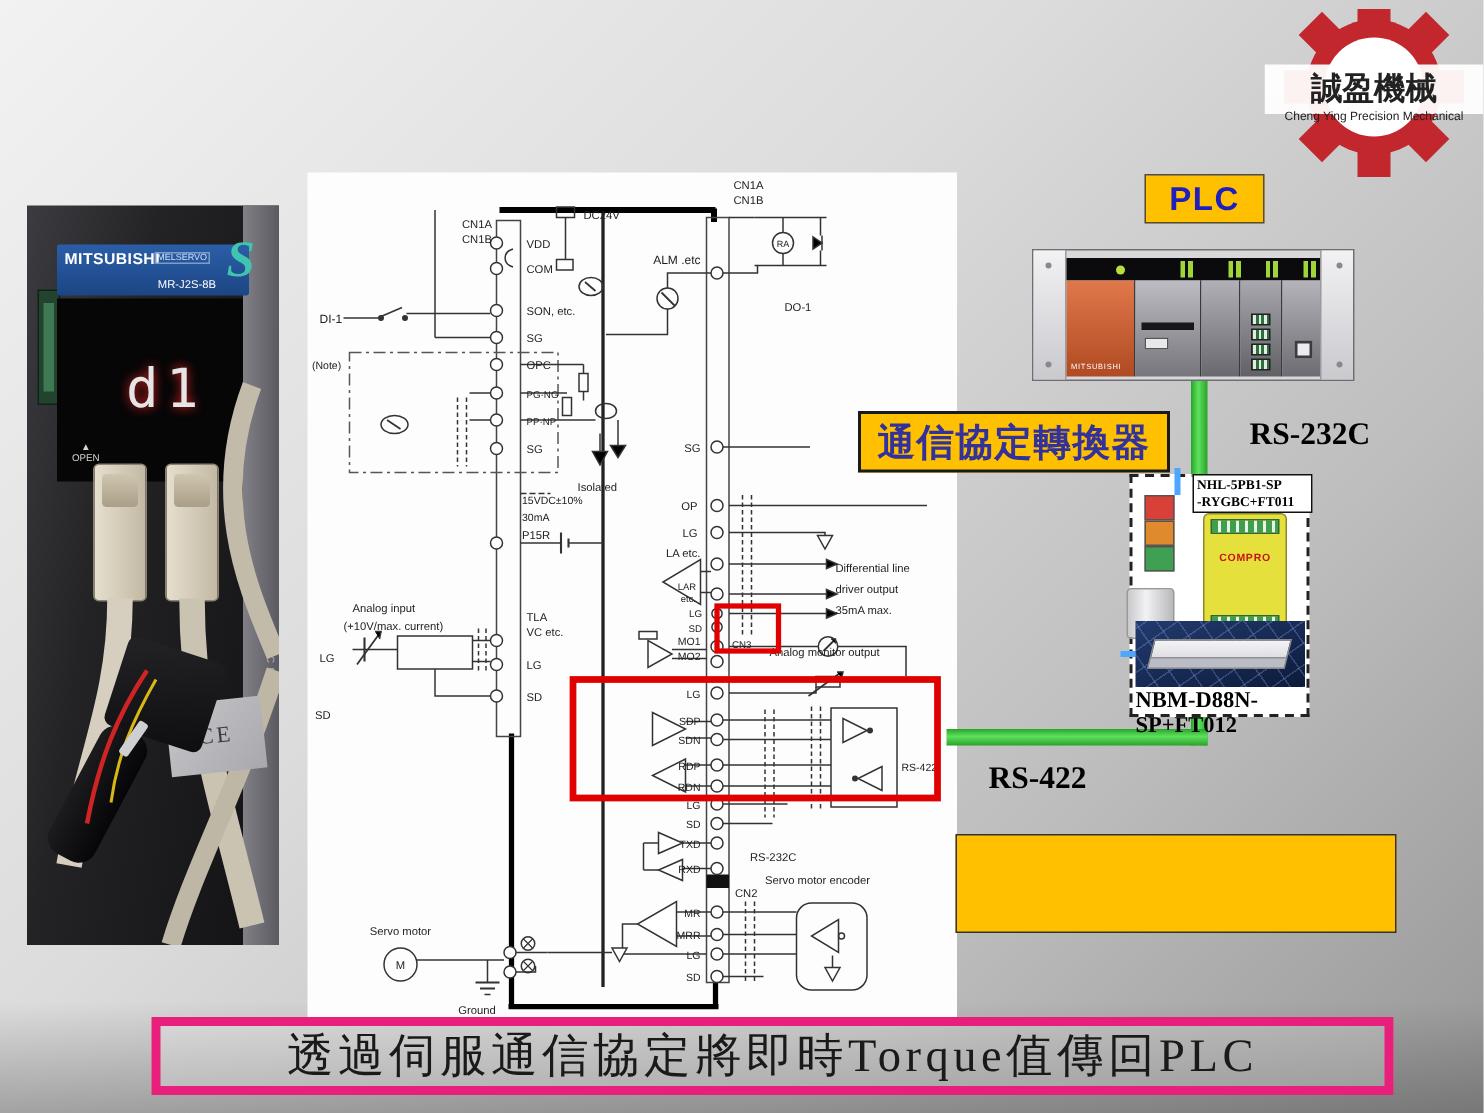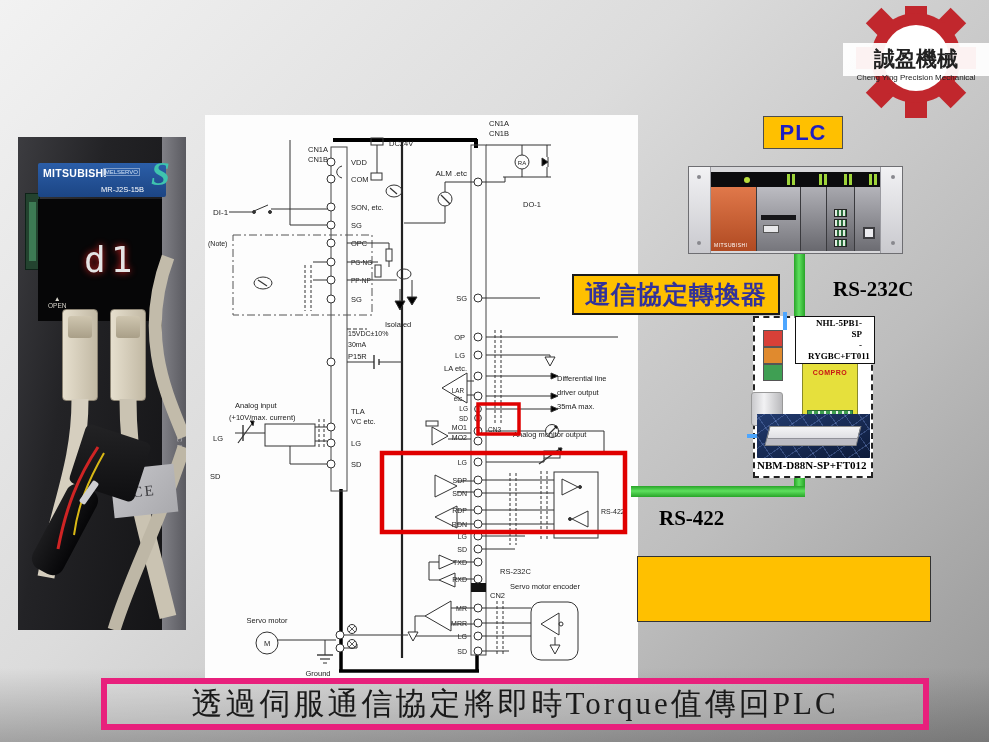--- a/index.html
+++ b/index.html
@@ -64,29 +64,29 @@
 
   
   #conv-box { left:753px; top:316px; width:120px; height:162px; border:2px dashed #222; background:#fff; }
   #tower { position:absolute; left:6px; top:12px; width:24px; height:62px; }
   .tw { position:absolute; left:2px; width:20px; height:17px; border:1px solid #555; }
   #tower-base { position:absolute; left:-4px; top:74px; width:32px; height:34px; background:linear-gradient(90deg,#c9c9cc,#f2f2f4 40%,#b9b9bc); border:1px solid #999; border-radius:3px; }
   #compro { position:absolute; left:47px; top:24px; width:56px; height:82px; background:#e6e03c; border:1px solid #8a8a2a; border-radius:4px; }
   .term-strip { position:absolute; left:4px; right:4px; height:10px; background:repeating-linear-gradient(90deg,#3f9f4f 0 4px,#e8f4e8 4px 6px); border:1px solid #2a6a36; }
   #compro .name { position:absolute; top:26px; width:100%; text-align:center; font-size:7px; font-weight:bold; color:#c81414; letter-spacing:.5px; }
   #nhl-label { position:absolute; left:40px; top:-2px; width:80px; background:#fff; border:1px solid #111;
-     font-family:"Liberation Serif", serif; font-weight:bold; font-size:9px; line-height:11px; text-align:right; padding:1px 12px; }
+     font-family:"Liberation Serif", serif; font-weight:bold; font-size:9px; line-height:11px; text-align:left; padding:1px 2px; }
   #nbm-photo { position:absolute; left:2px; top:96px; width:113px; height:44px;
      background:
        repeating-linear-gradient(55deg, rgba(130,160,230,.30) 0 1px, rgba(0,0,0,0) 1px 12px),
        repeating-linear-gradient(-35deg, rgba(130,160,230,.30) 0 1px, rgba(0,0,0,0) 1px 12px),
        linear-gradient(160deg,#223a6e,#0d1b3a); }
   #nbm-dev { position:absolute; left:10px; top:12px; width:92px; height:20px; background:linear-gradient(180deg,#f4f4f6,#d2d2d8); border:1px solid #888; transform:skewX(-14deg); }
   #nbm-dev .face { position:absolute; left:0; right:0; bottom:0; height:7px; background:#bcbcc4; border-top:1px solid #909098; }
-  #nbm-label { position:absolute; left:2px; top:141px; font-family:"Liberation Serif", serif; font-weight:bold; font-size:11px; }
+  #nbm-label { position:absolute; left:2px; top:141px; font-family:"Liberation Serif", serif; font-weight:bold; font-size:15px; }
   .blue-link { position:absolute; background:#4da6ff; }
 
   
   #logo { left:843px; top:6px; width:146px; height:112px; }
 
   
   #photo { left:18px; top:137px; width:168px; height:493px; background:linear-gradient(100deg,#3c3c40 0%,#232326 35%,#121214 100%); overflow:hidden; }
   #ph-right { position:absolute; right:0; top:0; width:24px; height:100%; background:linear-gradient(90deg,#808086,#5a5a60); }
   #ph-cn1b { position:absolute; right:3px; top:300px; writing-mode:vertical-rl; font-size:7px; color:#aeaeb4; letter-spacing:3px; }
   #ph-green { position:absolute; left:7px; top:56px; width:15px; height:77px; background:#23432f; border:1px solid #0e2318; }
@@ -508,21 +508,21 @@
   <text x="73" y="74" text-anchor="middle" font-size="8" fill="#c1272d">Cheng Ying Precision Mechanical</text>
 </svg>
 
 <div class="abs" id="photo">
   <div id="ph-green"></div>
   <div id="ph-right"></div>
   <div id="ph-cn1b">CN1B</div>
   <div id="ph-label">
     <span id="ph-brand">MITSUBISHI</span>
     <span id="ph-series">MELSERVO</span>
-    <span id="ph-model">MR-J2S-15B</span>
+    <span id="ph-model">MR-J2S-8B</span>
     <span id="ph-s">S</span>
   </div>
   <div id="ph-display">
     <span id="ph-digits">d1</span>
   </div>
   <div id="ph-open" style="white-space:pre-line">▲
 OPEN</div>
   <div class="plug" style="left:44px; top:172px"></div>
   <div class="plug" style="left:92px; top:172px"></div>
   <svg class="abs" style="left:0; top:0" width="168" height="493">

